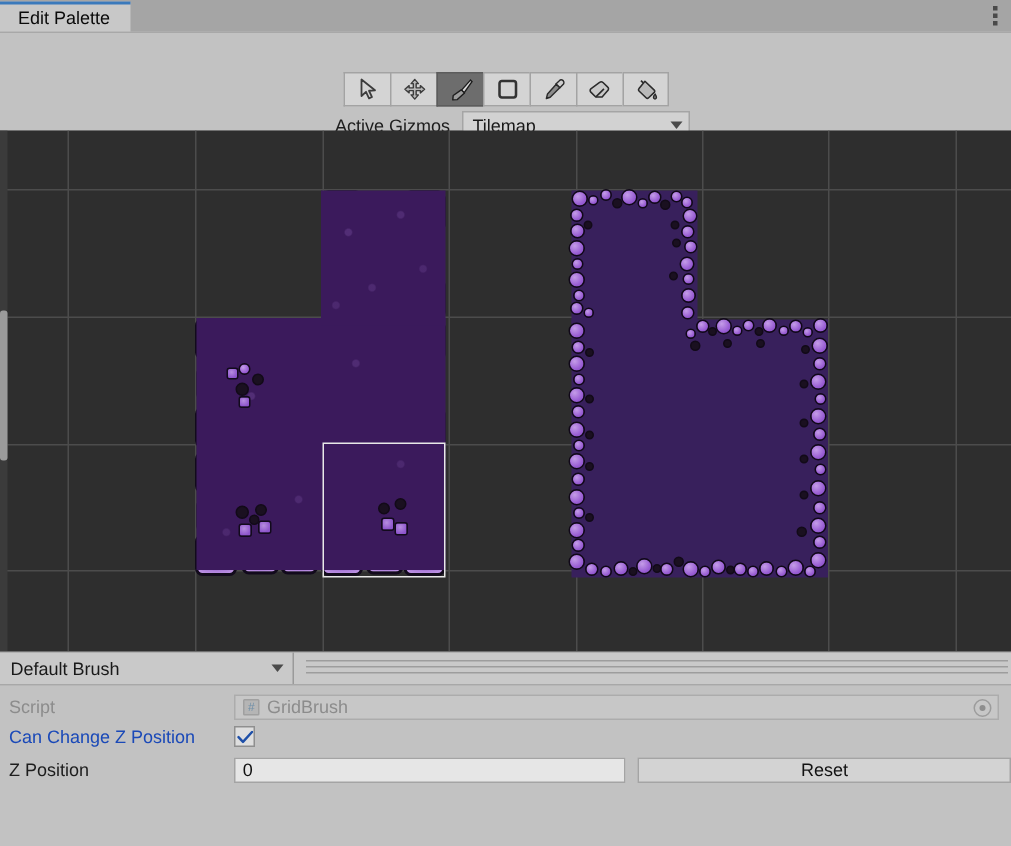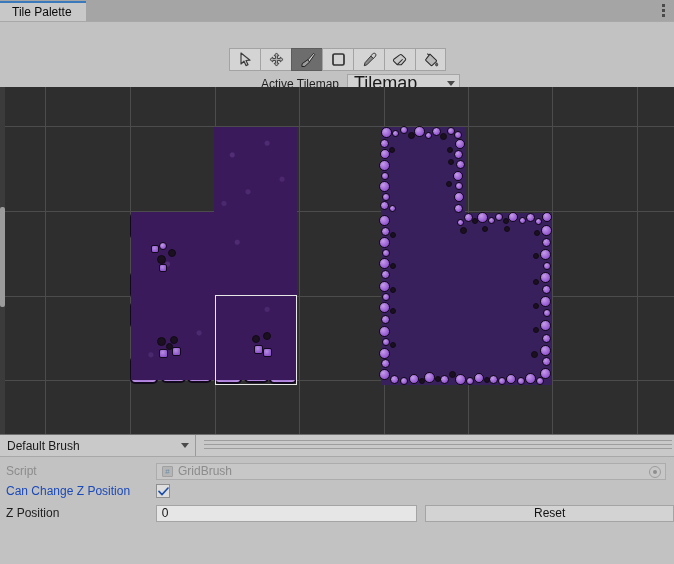--- a/index.html
+++ b/index.html
@@ -86,27 +86,27 @@
     position: absolute;
     left: 0; top: 52px;
     width: 460px;
     display: flex;
     align-items: center;
     justify-content: flex-end;
     gap: 8px;
   }
   .at-label { font-size: 12px; color: #1d1d1d; }
   .dropdown {
-    width: 113px; height: 19px;
+    width: 152px; height: 19px;
     background: #d2d2d2;
     border: 1px solid #a5a5a5;
     box-sizing: border-box;
     display: flex; align-items: center;
     padding: 0 4px 0 6px;
-    font-size: 18px;
+    font-size: 12px;
     position: relative;
   }
   .dropdown .dd-text { flex: 1; overflow: hidden; white-space: nowrap; }
   .caret {
     width: 0; height: 0;
     border-left: 4px solid transparent;
     border-right: 4px solid transparent;
     border-top: 5px solid #4a4a4a;
     margin-left: 4px;
   }
@@ -354,21 +354,21 @@
     color: #121212;
   }
 </style>
 </head>
 <body>
 
 <div class="window">
 
   <div class="tabbar">
     <div class="tab">
-      <span>Tile Palette</span>
+      <span>Edit Palette</span>
     </div>
     <div class="tab-rest"></div>
     <div class="kebab">
       <i></i>
       <i></i>
       <i></i>
     </div>
   </div>
 
   <div class="toolbar-area">
@@ -432,21 +432,21 @@
             <path d="M7.4 2.3 L14 8.6 a1.1 1.1 0 0 1 0 1.6 L10 14 a1.3 1.3 0 0 1 -1.8 0 L3.2 9.2 a1.2 1.2 0 0 1 0 -1.7 Z" fill="#b9b9b9" stroke="#2b2b2b" stroke-width="1.1" stroke-linejoin="round"></path>
             <path d="M6.2 3.4 L4.6 1.8" stroke="#2b2b2b" stroke-width="1.2"></path>
             <path d="M14.6 11.4 c1.2 1.8 1.4 2.6 0.6 3.2 c-0.8 0.6 -1.8 0.1 -1.8 -1 c0 -0.7 0.4 -1.4 1.2 -2.2 Z" fill="#6f6f6f" stroke="#2b2b2b" stroke-width="0.9"></path>
           </svg>
         </span>
       </div>
 
     </div>
 
     <div class="active-tilemap-row">
-      <span class="at-label">Active Tilemap</span>
+      <span class="at-label">Active Gizmos</span>
       <div class="dropdown">
         <span class="dd-text">Tilemap</span>
         <span class="caret"></span>
       </div>
     </div>
   </div>
 
 
   <div class="canvas">
 

